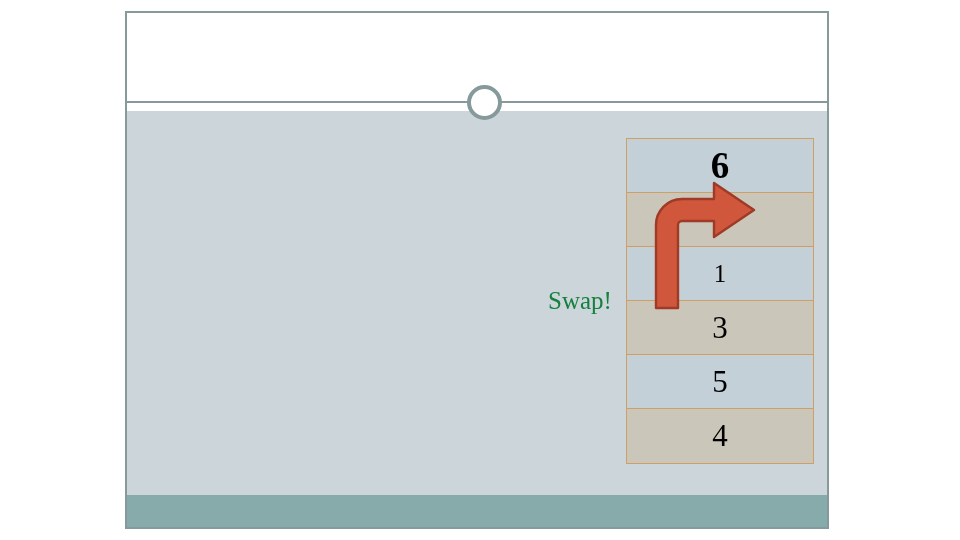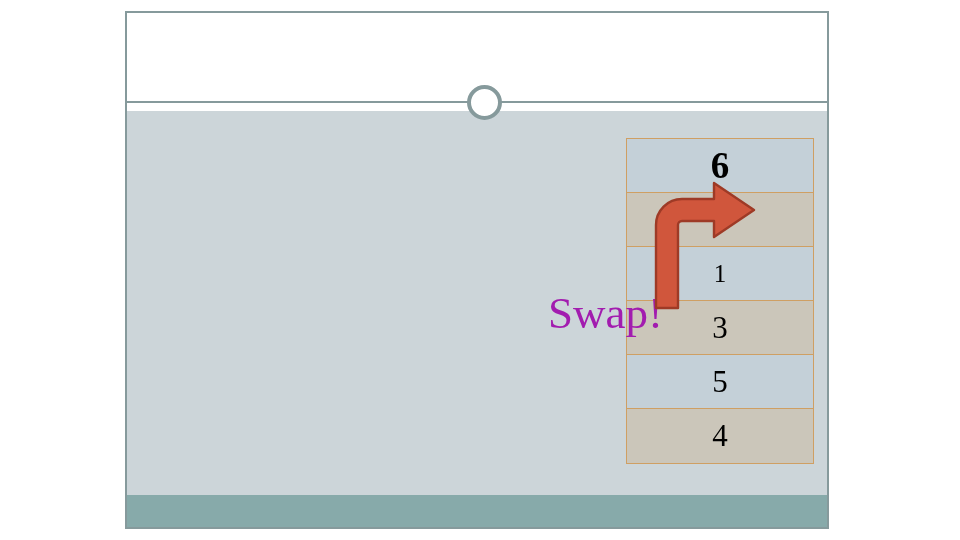--- a/index.html
+++ b/index.html
@@ -119,22 +119,22 @@
 
   .sz-xl { font-size: 37px; font-weight: bold; }
   .sz-md { font-size: 31px; font-weight: normal; }
   .sz-sm { font-size: 25px; font-weight: normal; }
 
   
   #swap-label {
     position: absolute;
     left: 421px;
     top: 274px;
-    font-size: 45px;
-    color: #a21caf;
+    font-size: 25px;
+    color: #15803d;
     white-space: nowrap;
     z-index: 5;
   }
 
   
   #swap-arrow {
     position: absolute;
     left: 515px;
     top: 140px;
     width: 130px;

